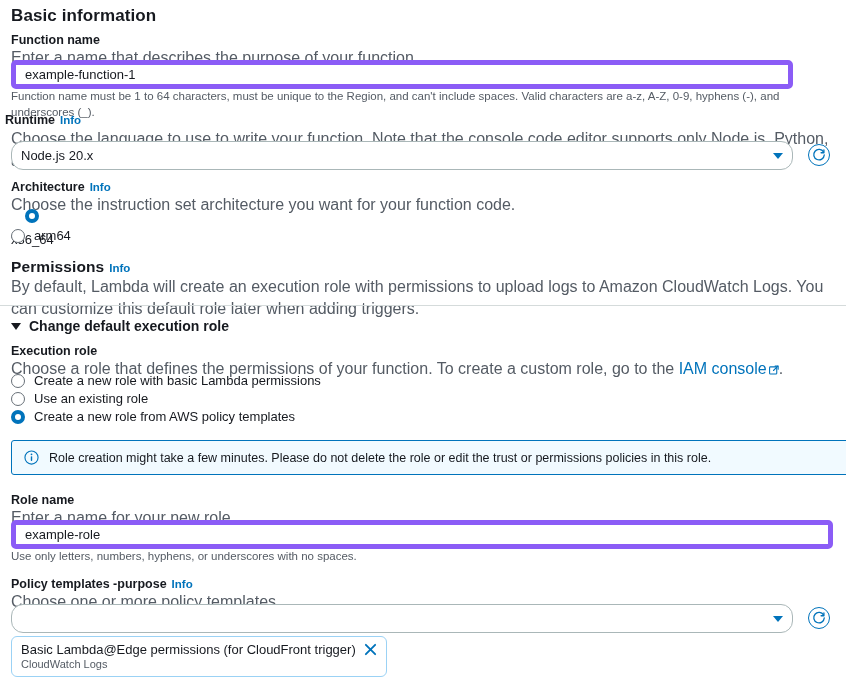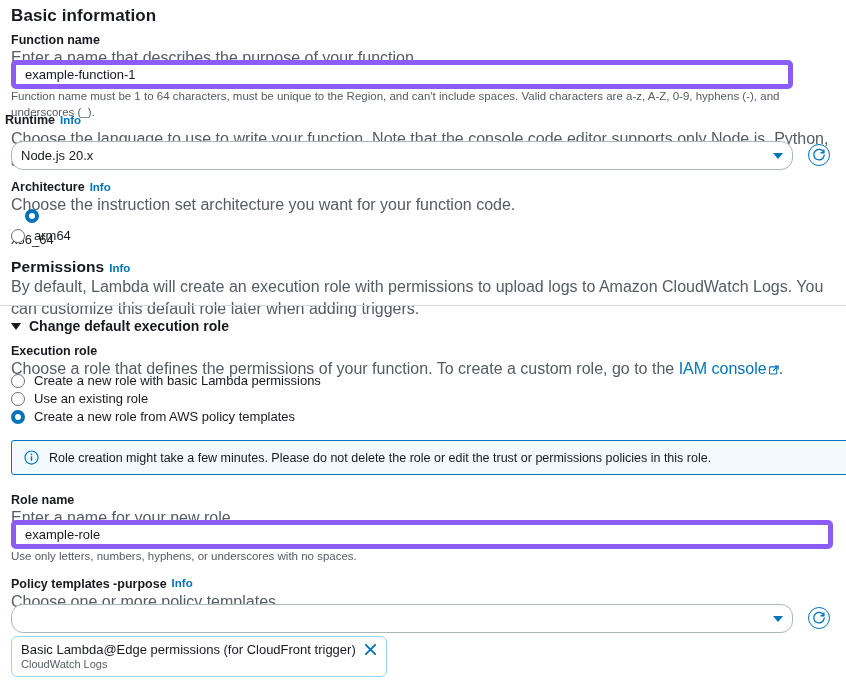--- a/index.html
+++ b/index.html
@@ -222,21 +222,21 @@
   <div style="position:absolute; left:11px; top:507px;">
     <div class="desc">Enter a name for your new role.</div>
   </div>
   <div class="text-input" style="position:absolute; left:11px; top:520px; width:822px;">
     <span>example-role</span>
   </div>
   <div style="position:absolute; left:11px; top:549px;">
     <div class="hint">Use only letters, numbers, hyphens, or underscores with no spaces.</div>
   </div>
 
-  <div style="position:absolute; left:11px; top:577px; display:flex; align-items:flex-start;">
+  <div style="position:absolute; left:11px; top:577px; display:flex; align-items:center;">
     <span class="field-label">Policy templates - </span>
       <span class="field-label opt">purpose</span>
     <a class="info-link">Info</a>
   </div>
   <div style="position:absolute; left:11px; top:591px;">
     <div class="desc">Choose one or more policy templates.</div>
   </div>
   <div class="select-box" style="position:absolute; left:11px; top:604px; width:782px;">
     <span></span>
     <span class="caret"></span>

